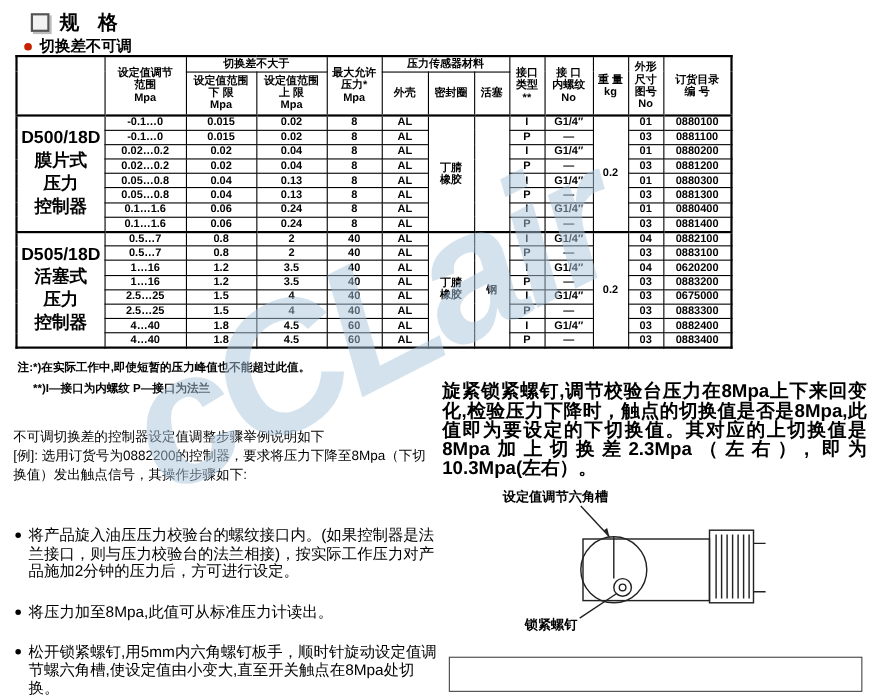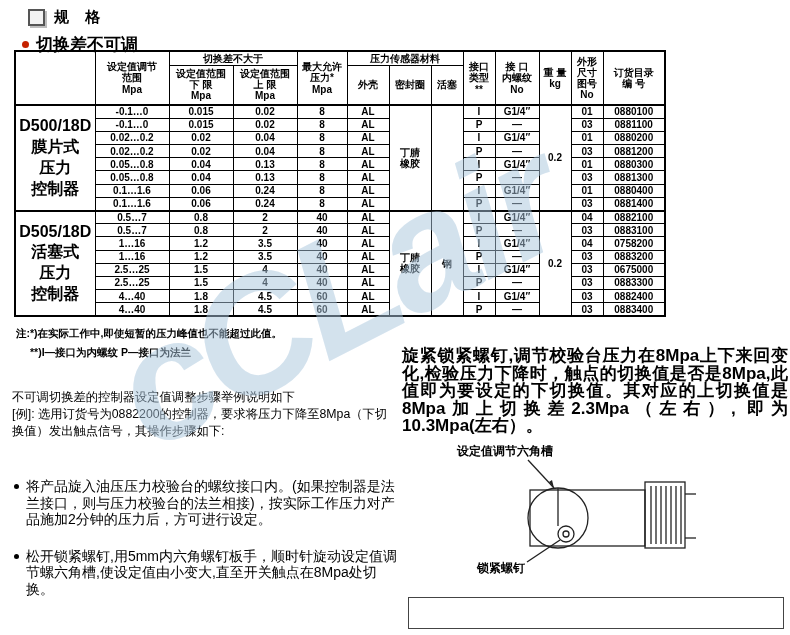--- a/index.html
+++ b/index.html
@@ -8,23 +8,23 @@
 
   
   .watermark{position:absolute;left:100px;top:200px;font-size:165px;font-style:italic;
              font-weight:bold;letter-spacing:-7px;color:#a9c6dd;opacity:.5;
              transform:rotate(-27deg);transform-origin:center;white-space:nowrap;
              z-index:6;pointer-events:none;}
 
   
   .sec-header{position:absolute;display:flex;align-items:center;gap:9px;font-weight:bold;z-index:2;}
   .sq{width:13px;height:13px;border:2px solid #555;background:#f2f2f2;box-shadow:2px 2px 0 #bdbdbd;flex-shrink:0;}
-  .sec-title{font-size:15px;letter-spacing:6px;}
-
-  .note-line{position:absolute;display:flex;align-items:center;gap:7px;font-weight:bold;font-size:17px;z-index:2;}
+  .sec-title{font-size:18px;letter-spacing:6px;}
+
+  .note-line{position:absolute;display:flex;align-items:center;gap:7px;font-weight:bold;font-size:14px;z-index:2;}
   .reddot{width:7px;height:7px;border-radius:50%;background:#c52200;flex-shrink:0;}
 
   
   .spec-table{position:absolute;left:14px;top:50px;border-collapse:collapse;table-layout:fixed;
               border:2px solid #000;z-index:2;}
   .spec-table th,.spec-table td{border:1px solid #000;font-size:10px;font-weight:bold;text-align:center;
               padding:0 1px;white-space:pre-line;line-height:1.12;vertical-align:middle;overflow:hidden;}
   .spec-table thead tr.h1{height:14px;}
   .spec-table thead tr.h2{height:40px;}
   .spec-table tbody tr{height:13.2px;}
@@ -247,21 +247,21 @@
       </tr>
       <tr>
         <td>1…16</td>
         <td>1.2</td>
         <td>3.5</td>
         <td>40</td>
         <td>AL</td>
         <td>I</td>
         <td>G1/4″</td>
         <td>04</td>
-        <td>0758200</td>
+        <td>0620200</td>
       </tr>
       <tr>
         <td>1…16</td>
         <td>1.2</td>
         <td>3.5</td>
         <td>40</td>
         <td>AL</td>
         <td>P</td>
         <td>—</td>
         <td>03</td>
@@ -318,20 +318,24 @@
   <div class="footnote" style="left:16px;top:327px;">注:*)在实际工作中,即使短暂的压力峰值也不能超过此值。</div>
 
 
   <div class="intro" style="left:12px;top:389px;width:384px;">不可调切换差的控制器设定值调整步骤举例说明如下
 [例]: 选用订货号为0882200的控制器，要求将压力下降至8Mpa（下切换值）发出触点信号，其操作步骤如下:</div>
 
   <div class="steps" style="left:14px;top:458px;width:388px;">
     <div class="step">
       <span class="dot"></span>
       <span>将产品旋入油压压力校验台的螺纹接口内。(如果控制器是法兰接口，则与压力校验台的法兰相接)，按实际工作压力对产品施加2分钟的压力后，方可进行设定。</span>
+    </div>
+    <div class="step">
+      <span class="dot"></span>
+      <span>将压力加至8Mpa,此值可从标准压力计读出。</span>
     </div>
     <div class="step">
       <span class="dot"></span>
       <span>松开锁紧螺钉,用5mm内六角螺钉板手，顺时针旋动设定值调节螺六角槽,使设定值由小变大,直至开关触点在8Mpa处切换。</span>
     </div>
   </div>
 
   <div class="rightpara" style="left:402px;top:347px;width:386px;">旋紧锁紧螺钉,调节校验台压力在8Mpa上下来回变化,检验压力下降时，触点的切换值是否是8Mpa,此值即为要设定的下切换值。其对应的上切换值是8Mpa加上切换差2.3Mpa（左右）, 即为10.3Mpa(左右）。</div>
 
   <div class="figlabel" style="left:457px;top:443px;">设定值调节六角槽</div>

